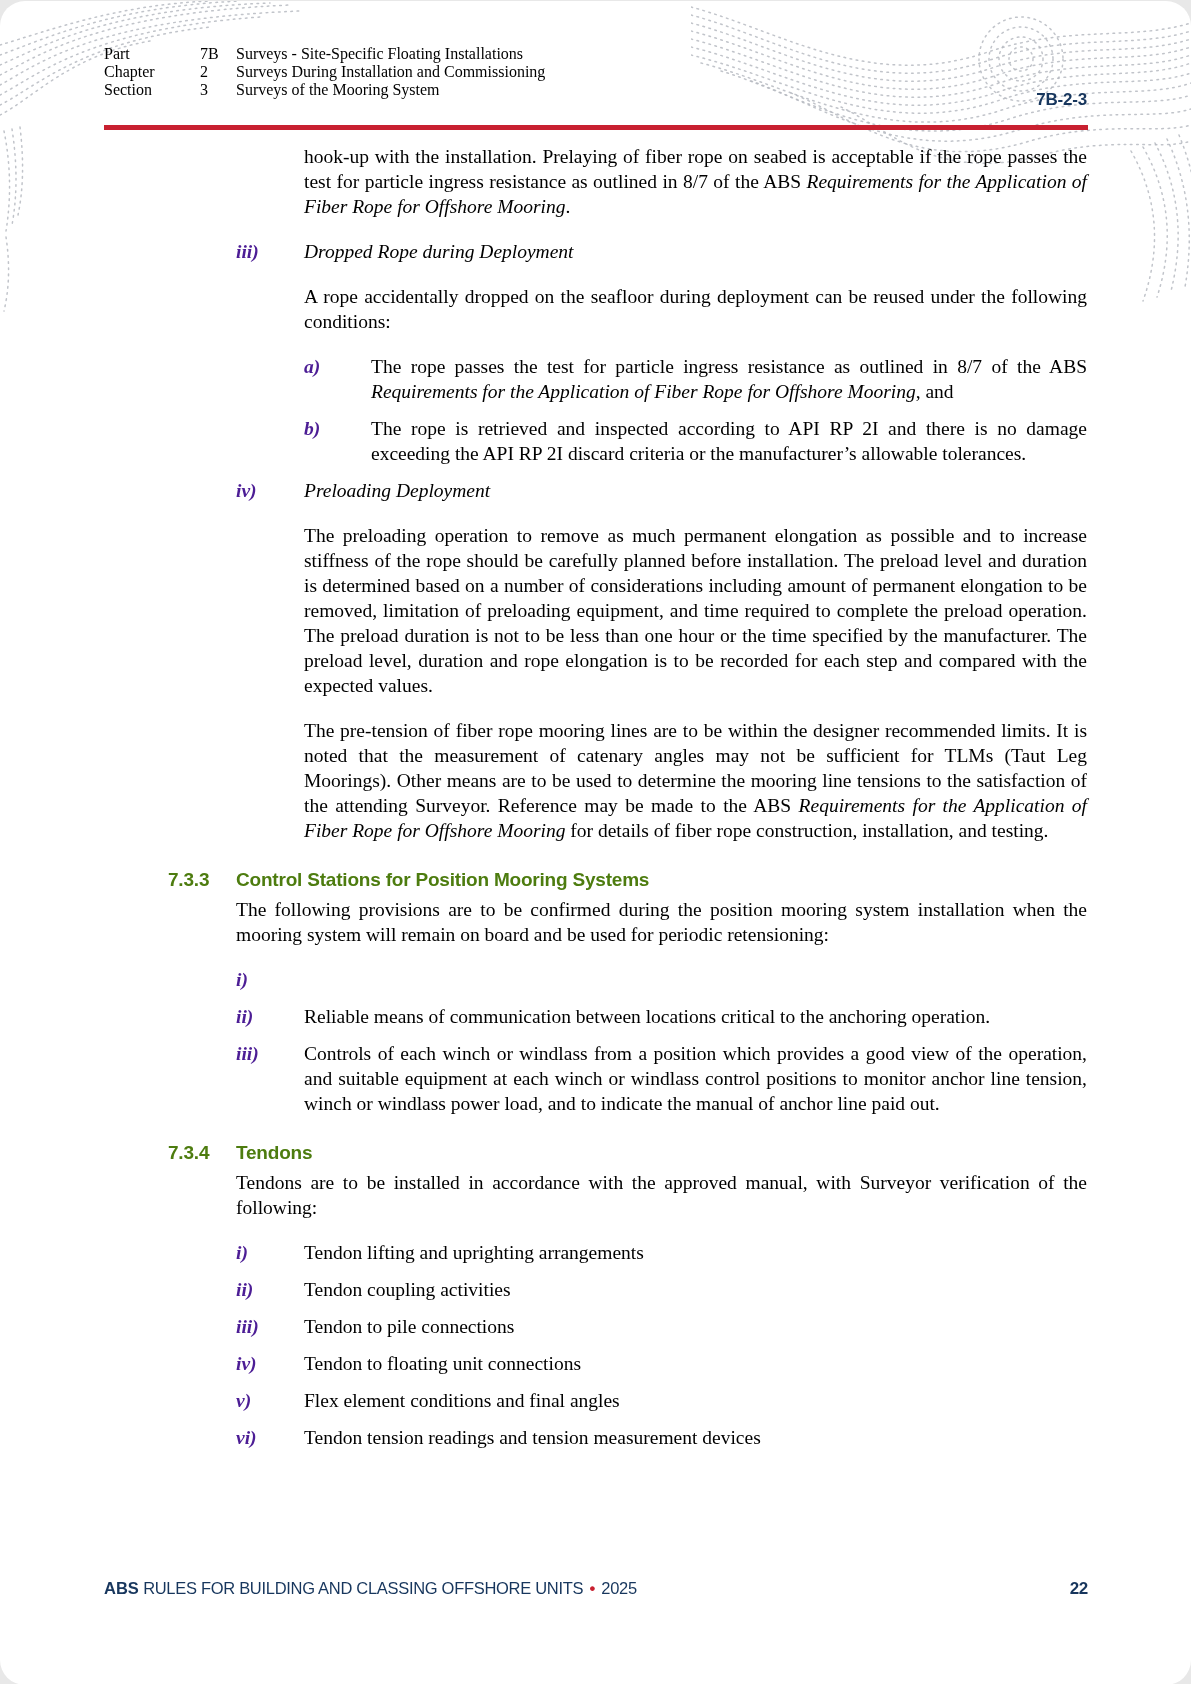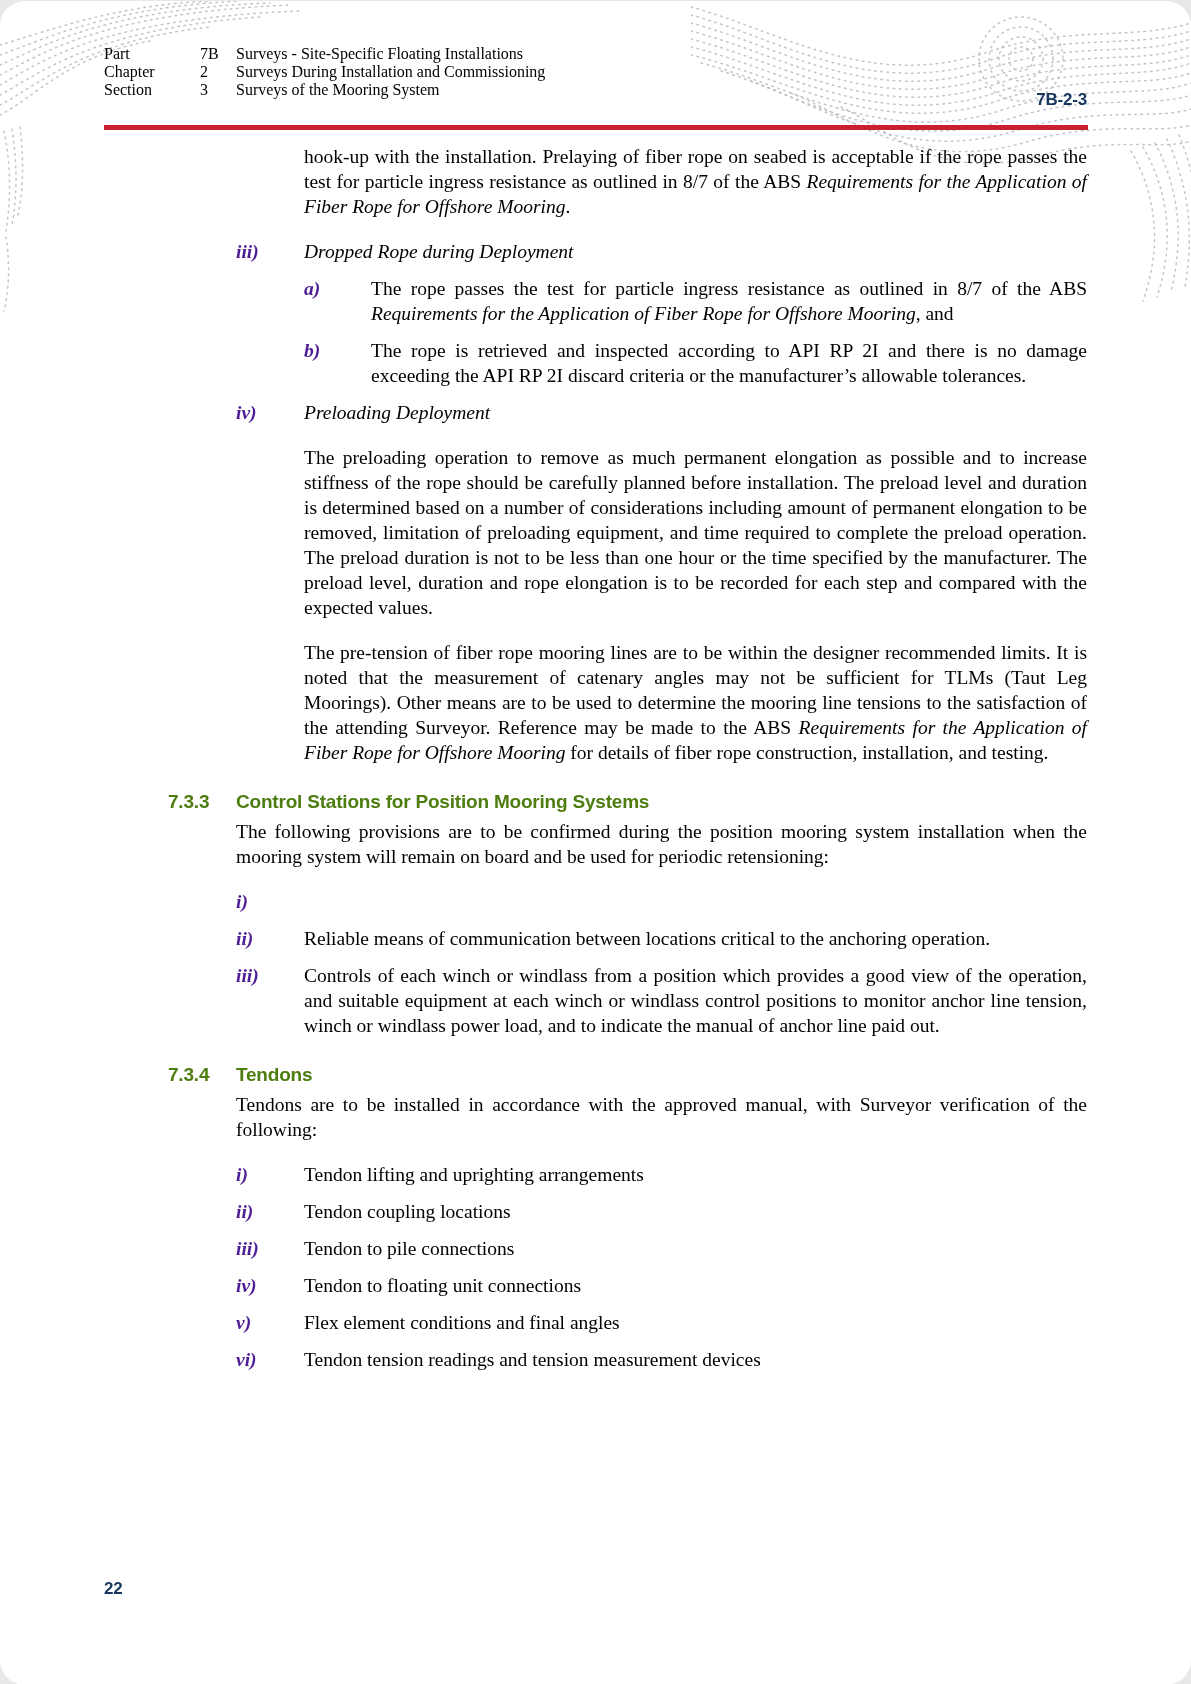--- a/index.html
+++ b/index.html
@@ -123,20 +123,23 @@
   <div class="rule"></div>
 
   <div class="body">
       <div class="block para ind-2">
       <div class="p-text"><span>hook-up with the installation. Prelaying of fiber rope on seabed is acceptable if the rope passes the test for particle ingress resistance as outlined in 8/7 of the ABS </span><span class="it">Requirements for the Application of Fiber Rope for Offshore Mooring</span><span>.</span></div>
     </div>
       <div class="block item ind-1">
       <span class="marker">iii)</span>
       <div class="p-text"><span class="it">Dropped Rope during Deployment</span></div>
     </div>
+      <div class="block para ind-2">
+      <div class="p-text"><span>A rope accidentally dropped on the seafloor during deployment can be reused under the following conditions:</span></div>
+    </div>
       <div class="block item ind-2">
       <span class="marker">a)</span>
       <div class="p-text"><span>The rope passes the test for particle ingress resistance as outlined in 8/7 of the ABS </span><span class="it">Requirements for the Application of Fiber Rope for Offshore Mooring</span><span>, and</span></div>
     </div>
       <div class="block item ind-2">
       <span class="marker">b)</span>
       <div class="p-text"><span>The rope is retrieved and inspected according to API RP 2I and there is no damage exceeding the API RP 2I discard criteria or the manufacturer’s allowable tolerances.</span></div>
     </div>
       <div class="block item ind-1">
       <span class="marker">iv)</span>
@@ -172,37 +175,43 @@
     </div>
       <div class="block para ind-1">
       <div class="p-text"><span>Tendons are to be installed in accordance with the approved manual, with Surveyor verification of the following:</span></div>
     </div>
       <div class="block item ind-1">
       <span class="marker">i)</span>
       <div class="p-text"><span>Tendon lifting and uprighting arrangements</span></div>
     </div>
       <div class="block item ind-1">
       <span class="marker">ii)</span>
-      <div class="p-text"><span>Tendon coupling locations</span></div>
+      <div class="p-text"><span>Tendon coupling activities</span></div>
     </div>
       <div class="block item ind-1">
       <span class="marker">iii)</span>
       <div class="p-text"><span>Tendon to pile connections</span></div>
     </div>
       <div class="block item ind-1">
       <span class="marker">iv)</span>
       <div class="p-text"><span>Tendon to floating unit connections</span></div>
     </div>
       <div class="block item ind-1">
       <span class="marker">v)</span>
       <div class="p-text"><span>Flex element conditions and final angles</span></div>
     </div>
       <div class="block item ind-1">
       <span class="marker">vi)</span>
       <div class="p-text"><span>Tendon tension readings and tension measurement devices</span></div>
     </div>
     </div>
 
   <div class="ftr">
+    <span>
+      <span class="brand">ABS</span>
+      <span>RULES FOR BUILDING AND CLASSING OFFSHORE UNITS</span>
+      <span class="dot">•</span>
+      <span>2025</span>
+    </span>
     <span class="pageno">22</span>
   </div>
 
 </div>
 
 </body></html>

